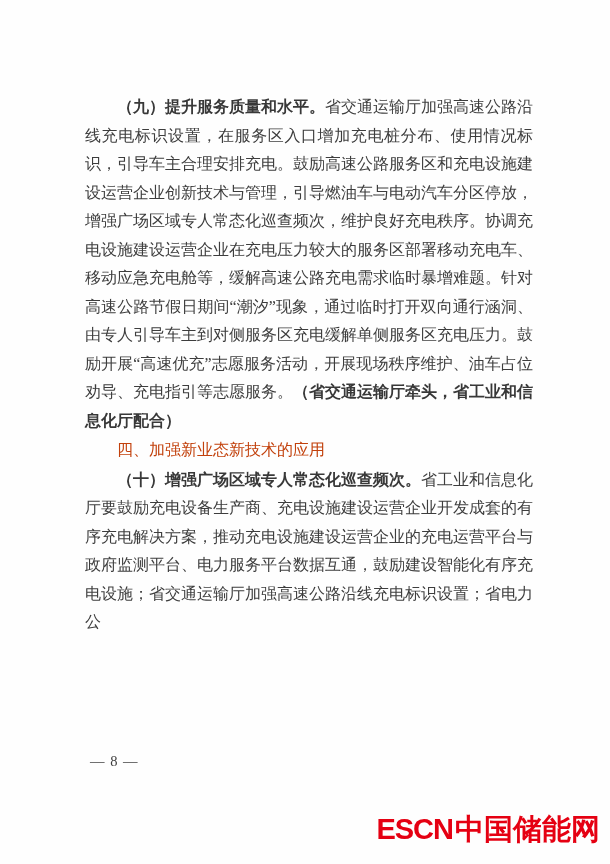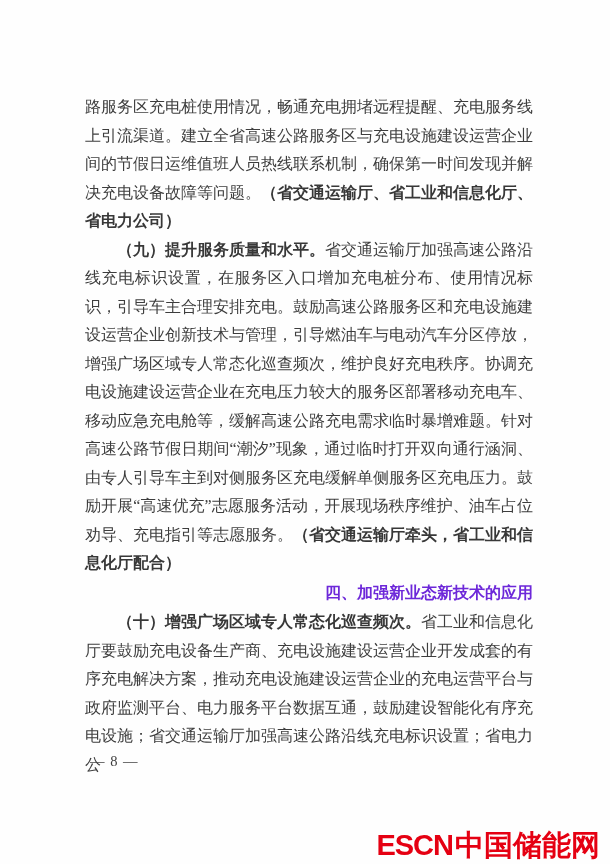--- a/index.html
+++ b/index.html
@@ -19,60 +19,59 @@
     line-height: 28.5px;
     color: #3d3d3d;
     text-align: justify;
   }
   .para { margin: 0; }
   .para.indent { text-indent: 2em; }
   .seg { color: inherit; }
   .seg.bold { font-weight: 700; color: #383838; }
   .heading {
     margin: 1px 0 1px 0;
-    font-weight: 700;
+    font-weight: 400;
     font-size: 16px;
     line-height: 28.5px;
     text-indent: 2em;
-    color: #6d28d9;
+    color: #c2410c;
     font-family: "Liberation Sans", "DejaVu Sans", sans-serif;
-    text-align: right;
+    text-align: left;
   }
   .page-number {
     position: absolute;
     left: 90px; top: 753px;
     font-size: 14.5px;
     color: #3d3d3d;
     letter-spacing: 1px;
     font-family: "Liberation Serif", "DejaVu Serif", serif;
   }
   .logo {
     position: absolute;
-    right: 10px; bottom: 3px;
+    right: 10px; bottom: 19px;
     font-family: "Liberation Sans", "DejaVu Sans", sans-serif;
     font-weight: 700;
     font-size: 29px;
     line-height: 32px;
     color: #e50012;
     white-space: nowrap;
   }
   .logo .logo-en {
     letter-spacing: -1px;
     margin-right: 2px;
   }
   .logo .logo-zh {
     letter-spacing: 0;
   }
 </style>
 </head>
 <body>
 
 <div class="doc">
 
-  <p class="para"><span class="seg">路服务区充电桩使用情况，畅通充电拥堵远程提醒、充电服务线上引流渠道。建立全省高速公路服务区与充电设施建设运营企业间的节假日运维值班人员热线联系机制，确保第一时间发现并解决充电设备故障等问题。</span><span class="seg bold">（省交通运输厅、省工业和信息化厅、省电力公司）</span></p>
 
   <p class="para indent"><span class="seg bold">（九）提升服务质量和水平。</span><span class="seg">省交通运输厅加强高速公路沿线充电标识设置，在服务区入口增加充电桩分布、使用情况标识，引导车主合理安排充电。鼓励高速公路服务区和充电设施建设运营企业创新技术与管理，引导燃油车与电动汽车分区停放，增强广场区域专人常态化巡查频次，维护良好充电秩序。协调充电设施建设运营企业在充电压力较大的服务区部署移动充电车、移动应急充电舱等，缓解高速公路充电需求临时暴增难题。针对高速公路节假日期间“潮汐”现象，通过临时打开双向通行涵洞、由专人引导车主到对侧服务区充电缓解单侧服务区充电压力。鼓励开展“高速优充”志愿服务活动，开展现场秩序维护、油车占位劝导、充电指引等志愿服务。</span><span class="seg bold">（省交通运输厅牵头，省工业和信息化厅配合）</span></p>
 
   <h2 class="heading">四、加强新业态新技术的应用</h2>
 
   <p class="para indent"><span class="seg bold">（十）增强广场区域专人常态化巡查频次。</span><span class="seg">省工业和信息化厅要鼓励充电设备生产商、充电设施建设运营企业开发成套的有序充电解决方案，推动充电设施建设运营企业的充电运营平台与政府监测平台、电力服务平台数据互通，鼓励建设智能化有序充电设施；省交通运输厅加强高速公路沿线充电标识设置；省电力公</span></p>
 
 </div>
 
 <div class="page-number">— 8 —</div>

